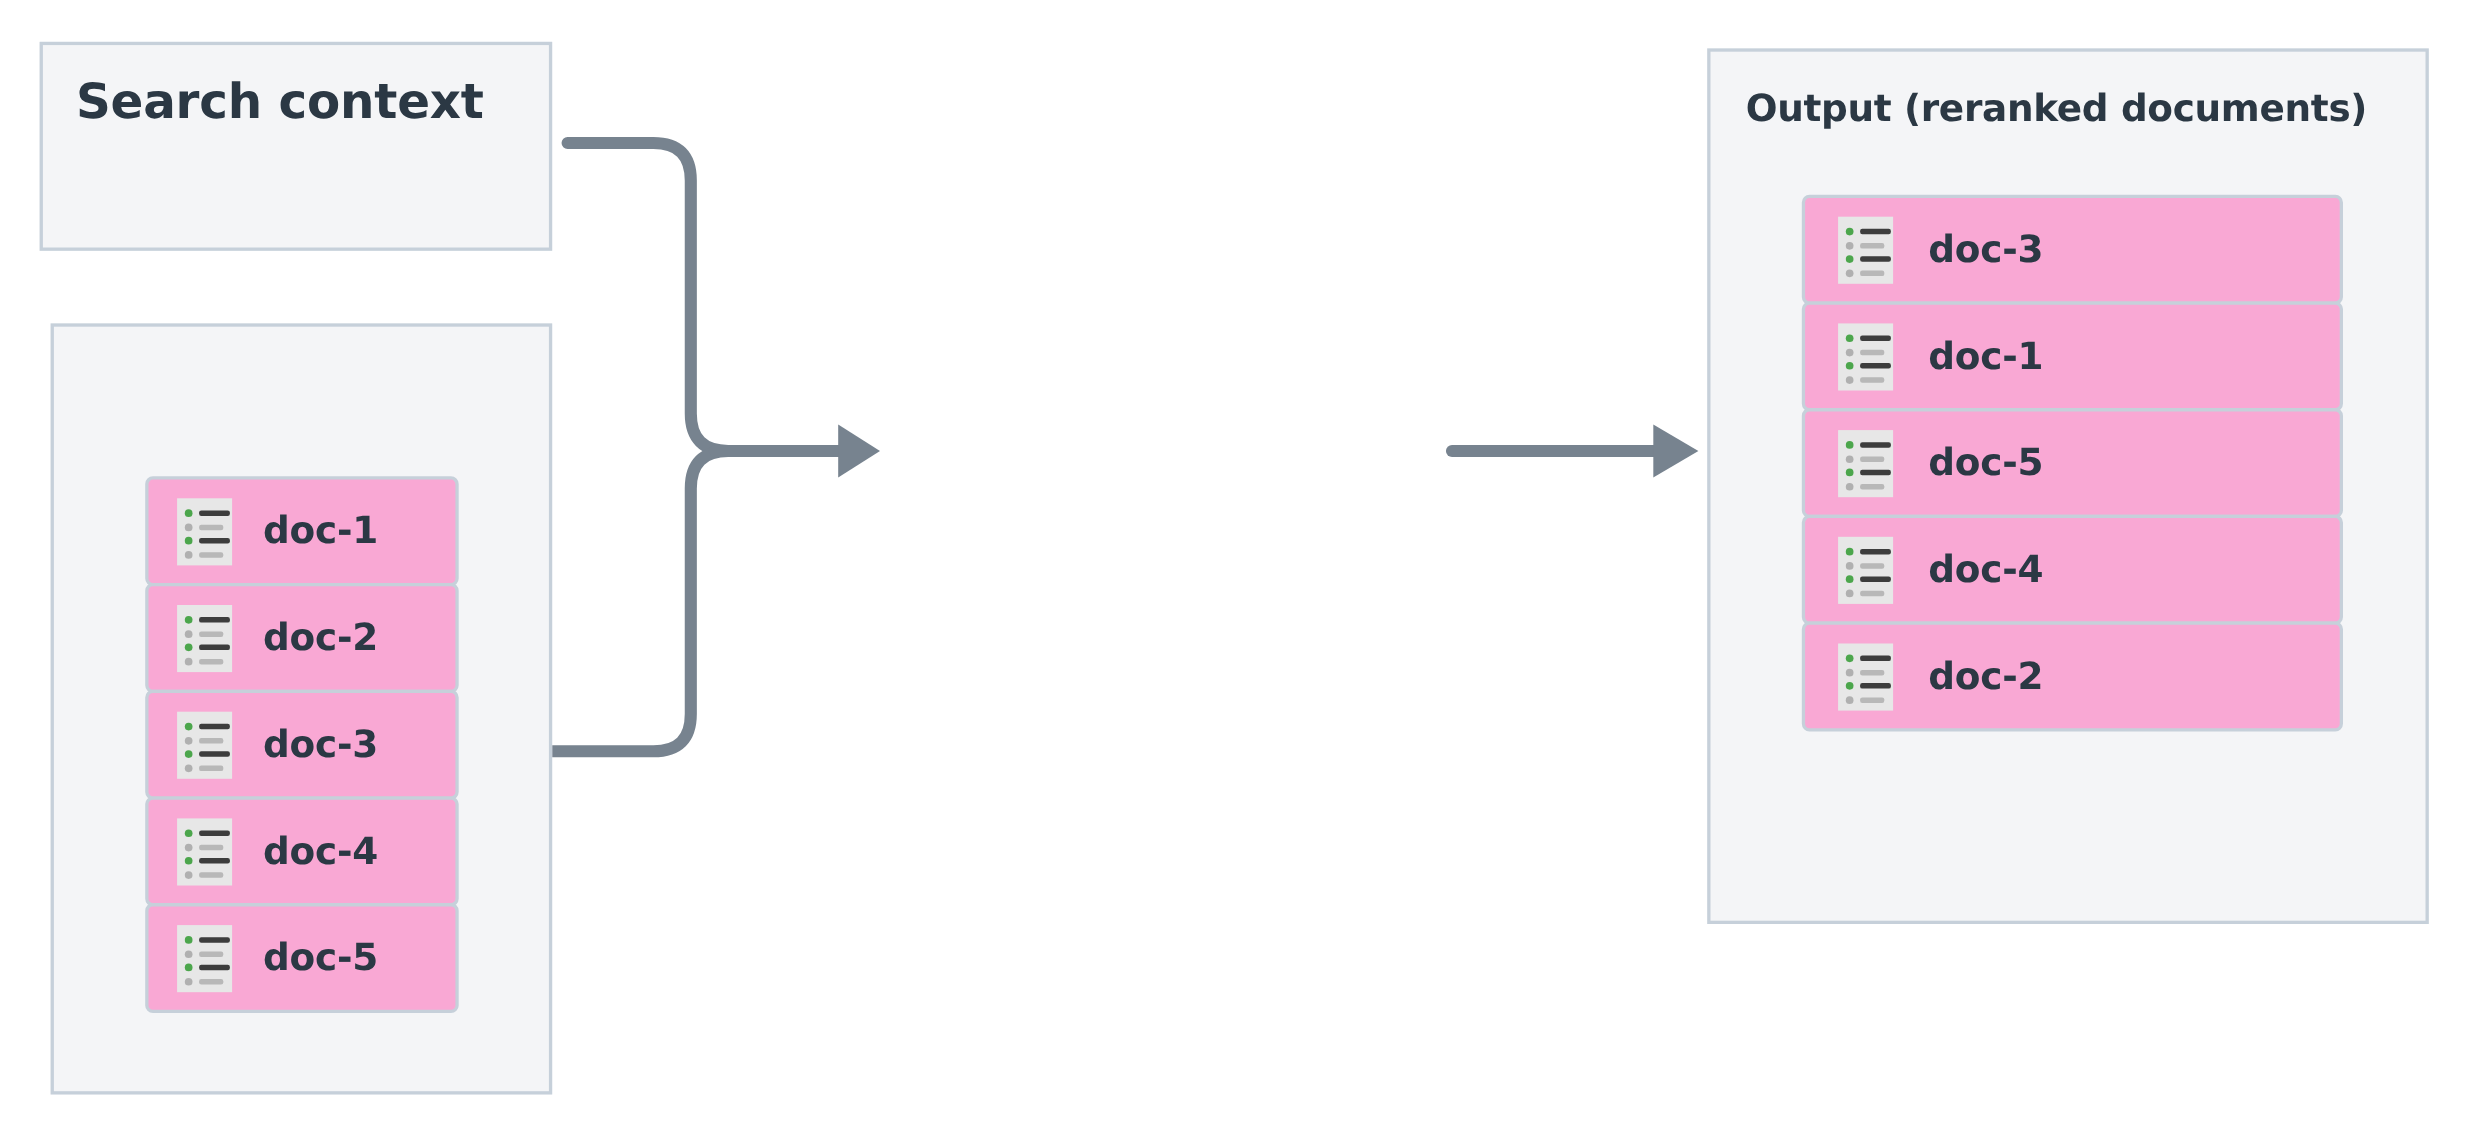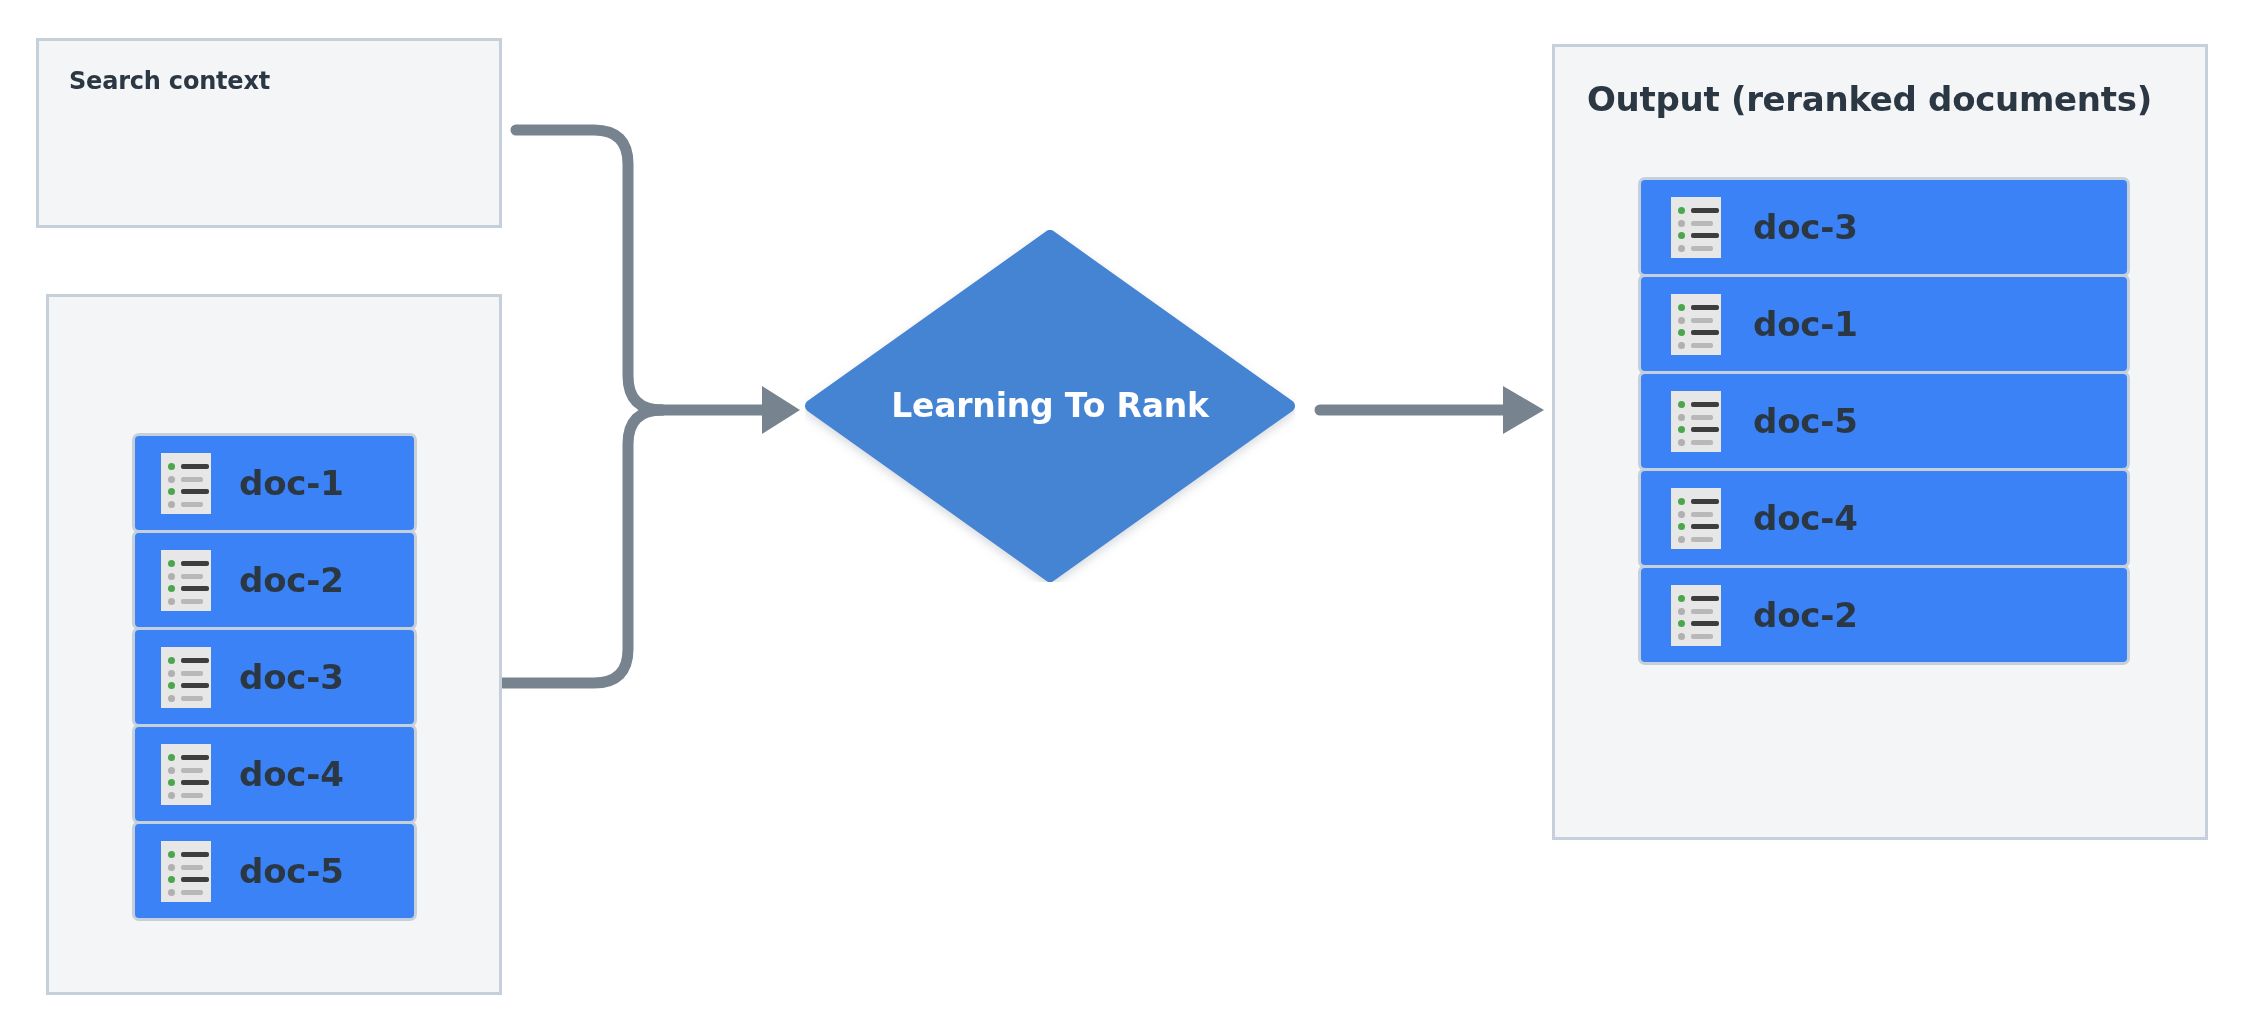--- a/index.html
+++ b/index.html
@@ -43,21 +43,21 @@
   
   #search-context-panel {
     left: 36px;
     top: 38px;
     width: 466px;
     height: 190px;
   }
   #search-context-title {
     left: 30px;
     top: 26px;
-    font-size: 24px;
+    font-size: 44px;
     letter-spacing: -0.2px;
   }
   #search-context-query {
     left: 30px;
     top: 96px;
     font-size: 33px;
     font-weight: normal;
     letter-spacing: -0.2px;
   }
 
@@ -103,21 +103,21 @@
 
   
   .doc-list {
     display: flex;
     flex-direction: column;
   }
   .doc-row {
     display: flex;
     align-items: center;
     box-sizing: border-box;
-    background: #3b82f6;
+    background: #f9a8d4;
     border: 3px solid #c6d0da;
     border-radius: 7px;
     height: 100px;
     margin-bottom: -3px;
     padding-left: 26px;
     position: relative;
   }
   .doc-row:last-child { margin-bottom: 0; }
 
   
@@ -333,26 +333,20 @@
             <span class="ln r4">
               <span class="dot dot-off"></span>
               <span class="bar bar-off"></span>
             </span>
           </span>
           <span class="doc-label">doc-5</span>
         </div>
       </div>
   </div>
 
-  <div id="ltr-diamond">
-    <svg width="490" height="352" viewBox="0 0 490 352">
-      <path d="M 245 6 L 484 176 L 245 346 L 6 176 Z" fill="#4583d3" stroke="#4583d3" stroke-width="12" stroke-linejoin="round" filter="url(#shape-shadow)"></path>
-    </svg>
-    <div id="ltr-diamond-label">Learning To Rank</div>
-  </div>
 
   <div class="panel" id="output-panel">
     <div class="panel-title" id="output-title">Output (reranked documents)</div>
 
     <div class="doc-list" id="output-list">
 
     <div class="doc-row">
           <span class="doc-icon">
             <span class="ln r1">
               <span class="dot dot-on"></span>

